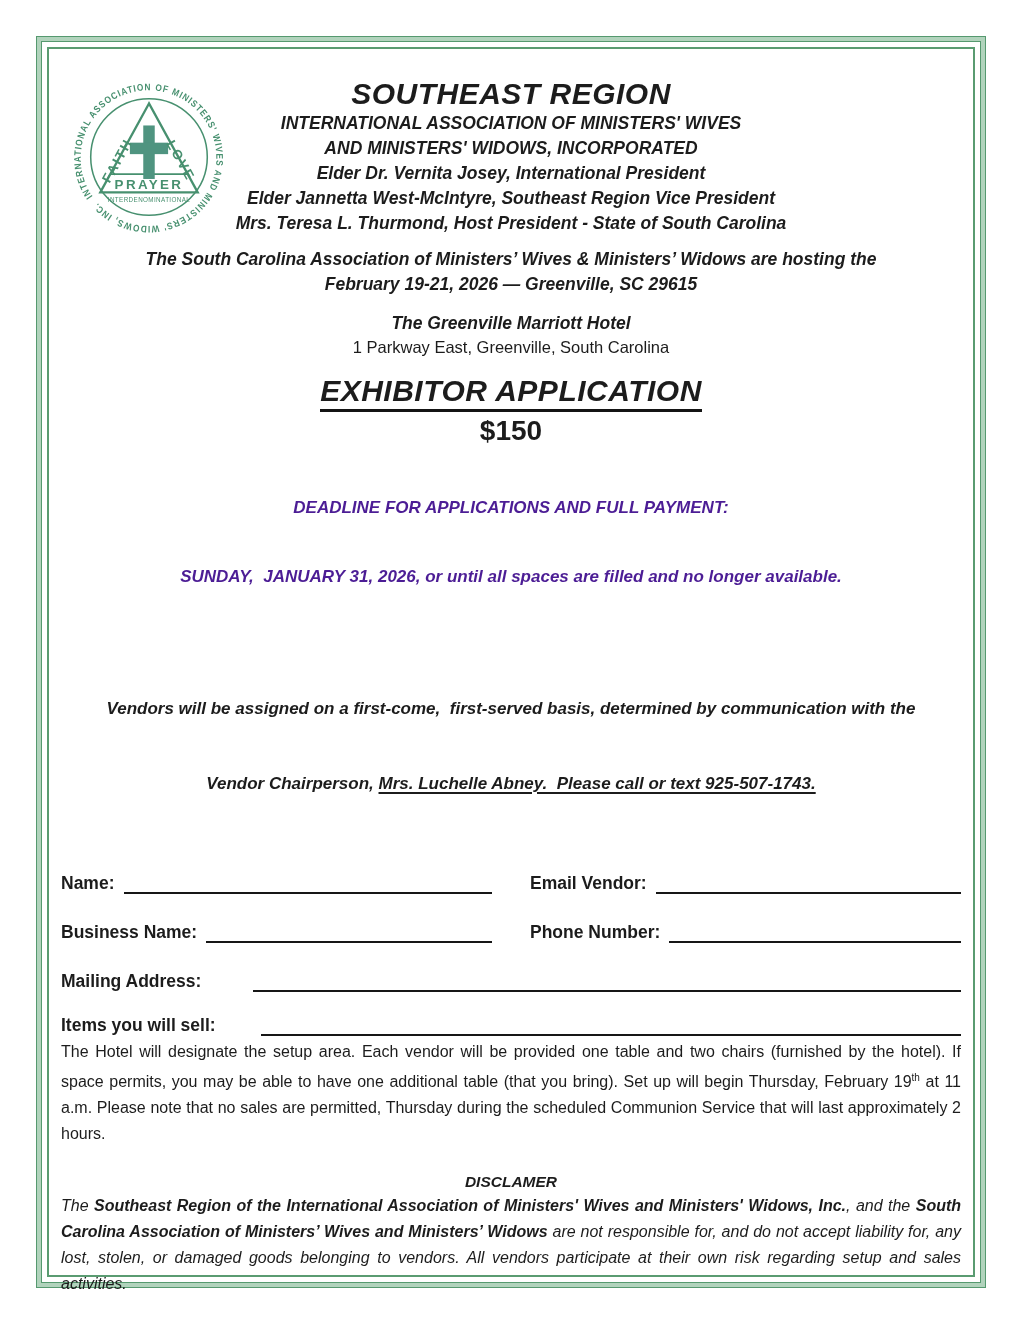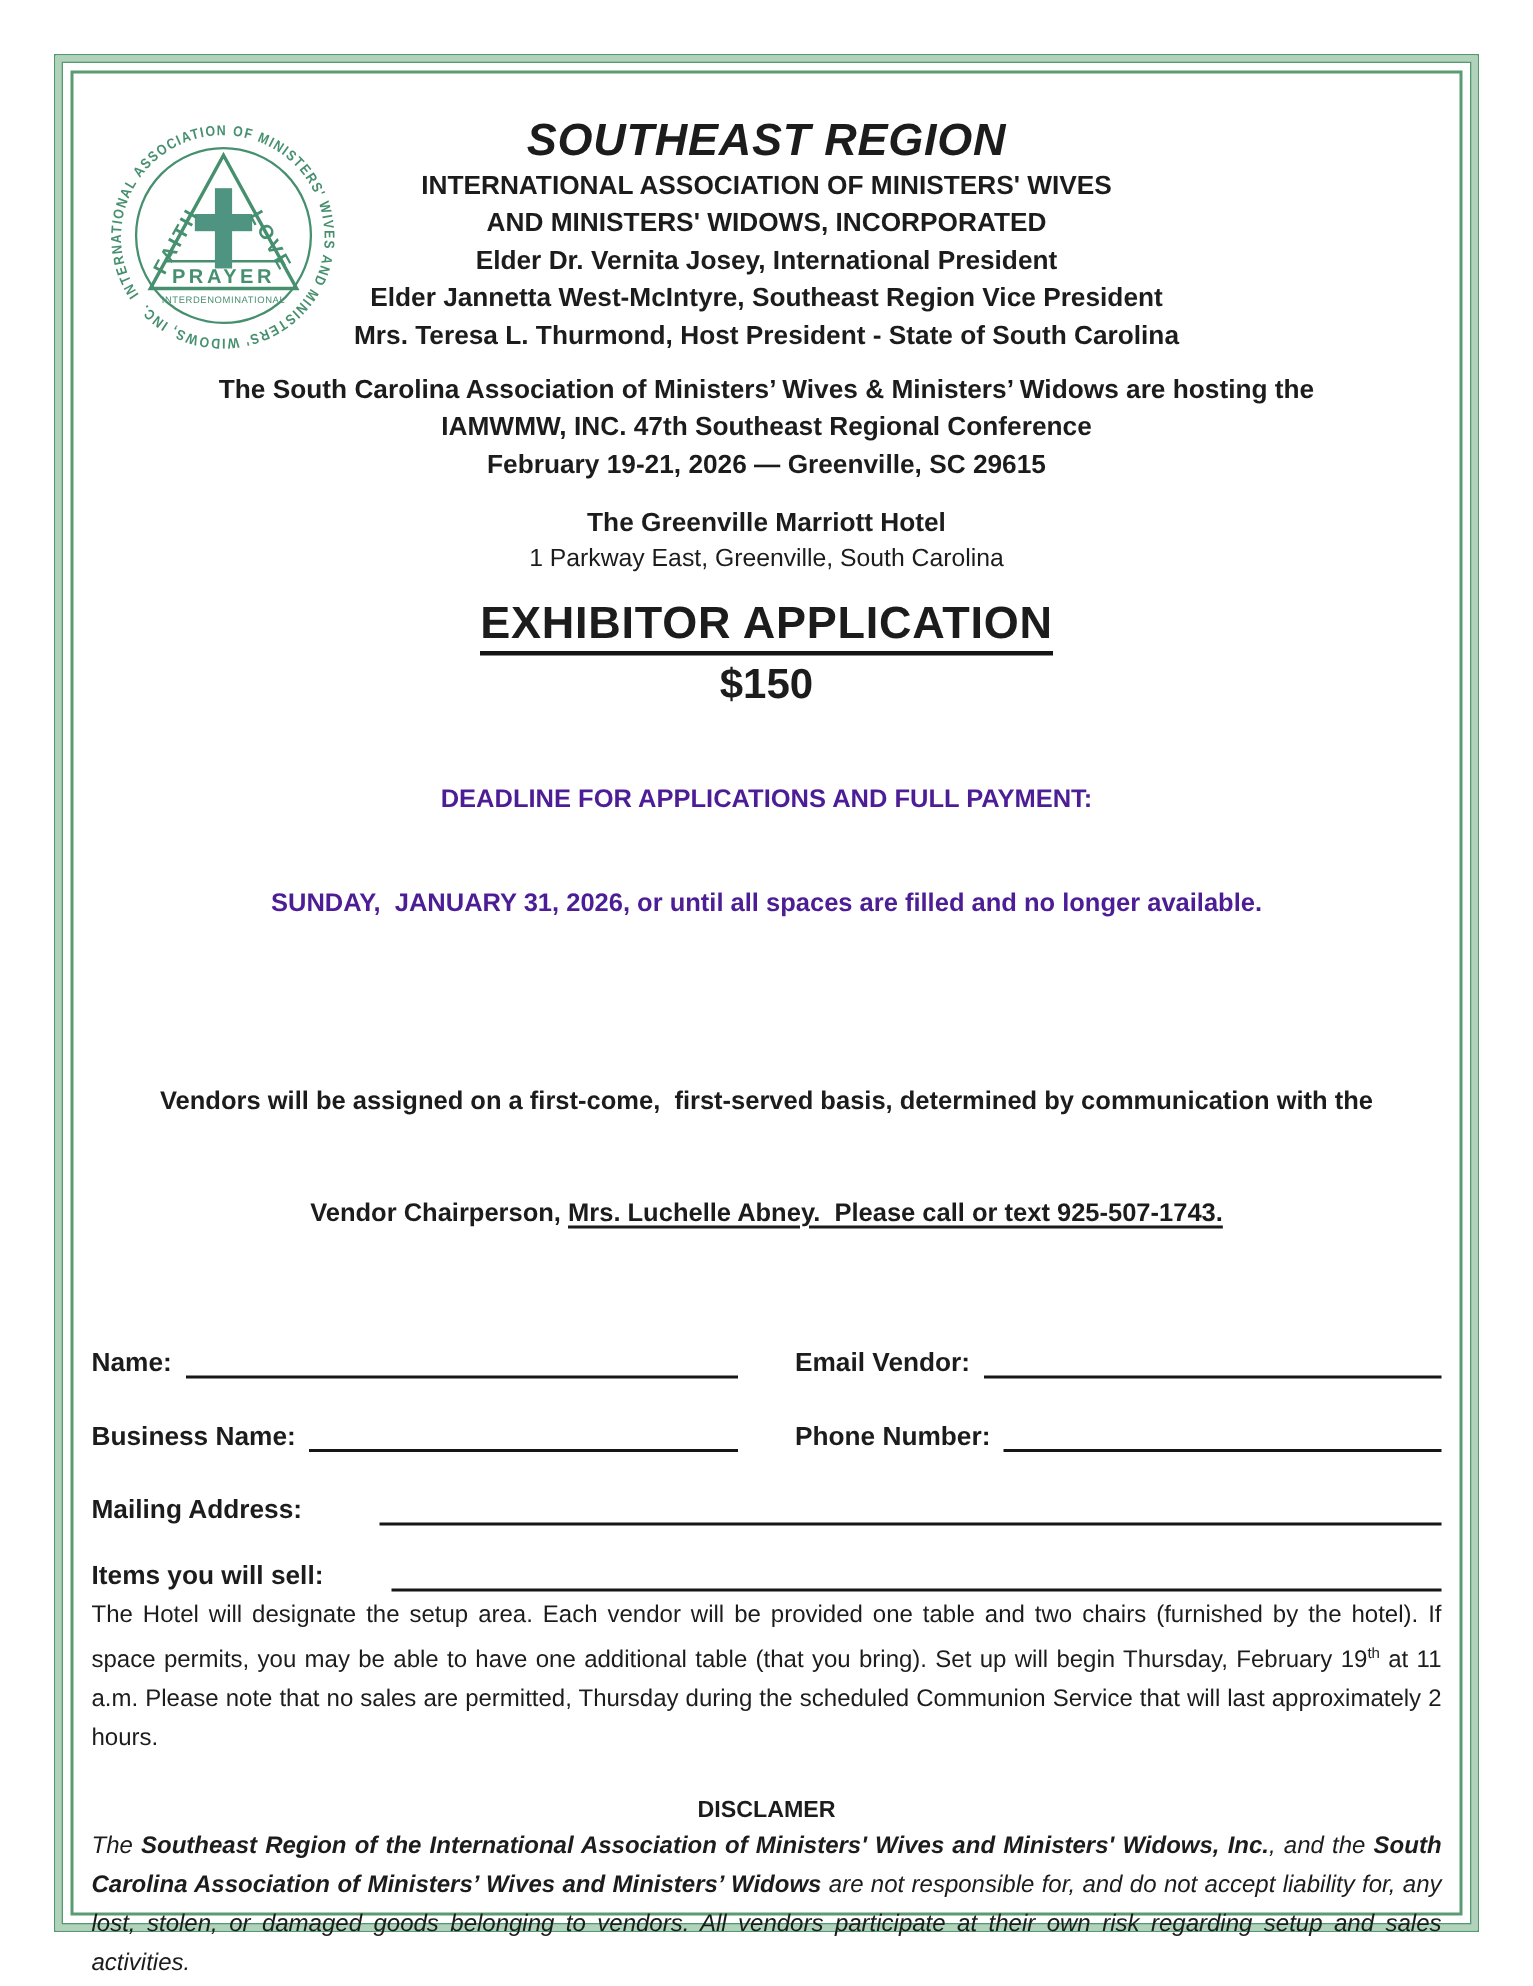--- a/index.html
+++ b/index.html
@@ -16,30 +16,30 @@
   
   .frame1 { position: absolute; inset: 36px; border: 1px solid #55996f; }
   .frame2 { height: 100%; border: 4px solid #b1d3bc; }
   .frame3 { height: 100%; border: 1px solid #55996f; }
   .frame4 { height: calc(100% - 10px); margin: 5px; border: 2px solid #5a9b71; }
   .content { position: relative; height: 100%; padding: 26px 12px 0 12px; }
 
   .seal { position: absolute; left: 14px; top: 22px; }
 
   .center { text-align: center; }
-  .bi { font-weight: bold; }
+  .bi { font-weight: bold; font-style: italic; }
 
   .region-title { font-size: 30px; font-weight: bold; font-style: italic; letter-spacing: 0.5px; margin-top: 2px; }
   .org-line { font-size: 17.5px; line-height: 25px; }
   .event-block { margin-top: 11px; }
   .hotel-name { margin-top: 14px; font-size: 17.5px; }
   .hotel-addr { font-size: 16.5px; line-height: 23px; font-weight: normal; font-style: normal; }
 
   .app-title { margin-top: 15px; }
-  .app-title span { display: inline-block; font-size: 30px; font-weight: bold; border-bottom: 3px solid #141414; padding-bottom: 1px; letter-spacing: 0.5px; }
+  .app-title span { display: inline-block; font-size: 30px; font-weight: bold; font-style: italic; border-bottom: 3px solid #141414; padding-bottom: 1px; letter-spacing: 0.5px; }
   .app-fee { font-size: 28px; font-weight: bold; margin-top: 3px; }
   .deadline { font-size: 17px; line-height: 23px; margin-top: 3px; white-space: pre-wrap; }
   .vendors { font-size: 17px; line-height: 25px; margin-top: 12px; white-space: pre-wrap; }
   .u { text-decoration: underline; text-decoration-thickness: 2px; text-underline-offset: 3px; }
 
   .form-row { display: flex; align-items: flex-end; margin-top: 28px; gap: 36px; }
   .form-row.first { margin-top: 27px; }
   .two-col { gap: 38px; }
   .col { flex: 1; display: flex; align-items: flex-end; }
   .lbl { font-size: 17.5px; font-weight: bold; white-space: nowrap; padding-right: 9px; }
@@ -86,21 +86,20 @@
 
             <div class="center region-title">SOUTHEAST REGION</div>
             <div class="center bi org-line">INTERNATIONAL ASSOCIATION OF MINISTERS' WIVES</div>
             <div class="center bi org-line">AND MINISTERS' WIDOWS, INCORPORATED</div>
             <div class="center bi org-line">Elder Dr. Vernita Josey, International President</div>
             <div class="center bi org-line">Elder Jannetta West-McIntyre, Southeast Region Vice President</div>
             <div class="center bi org-line">Mrs. Teresa L. Thurmond, Host President - State of South Carolina</div>
 
             <div class="event-block">
               <div class="center bi org-line">The South Carolina Association of Ministers’ Wives &amp; Ministers’ Widows are hosting the</div>
-              <div class="center bi org-line">IAMWMW, INC. 47th Southeast Regional Conference</div>
               <div class="center bi org-line">February 19-21, 2026 — Greenville, SC 29615</div>
             </div>
             <div class="center bi org-line hotel-name">The Greenville Marriott Hotel</div>
             <div class="center hotel-addr">1 Parkway East, Greenville, South Carolina</div>
 
             <div class="center app-title"><span>EXHIBITOR APPLICATION</span></div>
             <div class="center app-fee">$150</div>
             <div class="center bi deadline" style="color:#4c1d95;">
               <div>DEADLINE FOR APPLICATIONS AND FULL PAYMENT:</div>
               <div>SUNDAY,  JANUARY 31, 2026, or until all spaces are filled and no longer available.</div>

